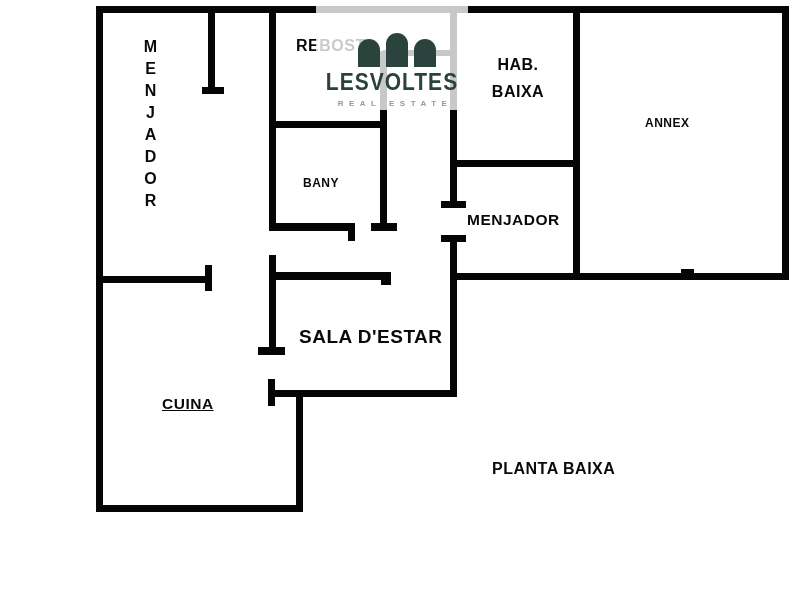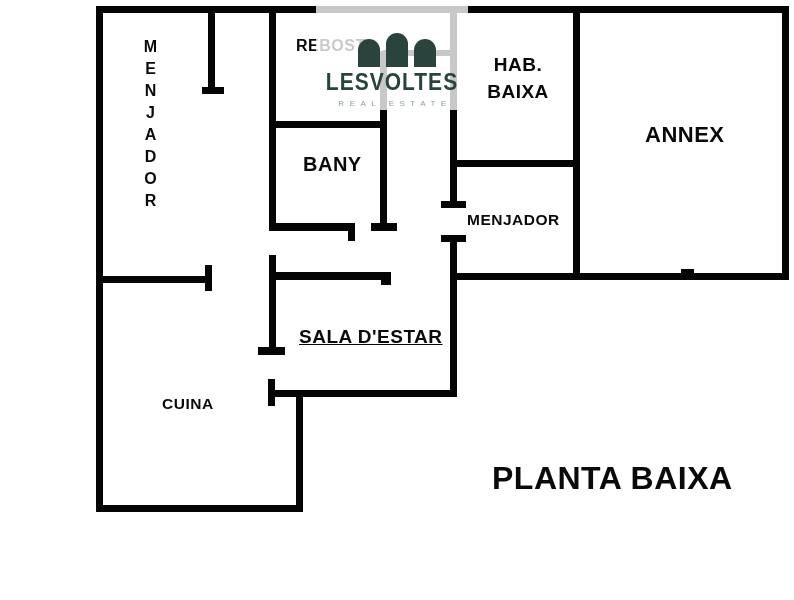--- a/index.html
+++ b/index.html
@@ -28,36 +28,36 @@
     display:flex;flex-direction:column;align-items:center;
     line-height:27px;text-align:center;
   }
   #watermark{
     position:absolute;left:329px;top:285px;z-index:5;
     font-size:26px;font-weight:bold;letter-spacing:-1px;
     color:var(--watermark);opacity:.95;
   }
   #plan-title{
     position:absolute;left:492px;top:460px;z-index:3;
-    font-size:32px;font-weight:bold;letter-spacing:.5px;color:var(--label);
+    font-size:16px;font-weight:bold;letter-spacing:.5px;color:var(--label);
   }
   #logo-box{
     position:absolute;left:316px;top:0;width:152px;height:110px;
     background:rgba(255,255,255,0.78);z-index:6;
   }
   #logo{position:absolute;left:316px;top:14px;width:152px;height:110px;z-index:7;}
   .arch{position:absolute;background:var(--brand);border-radius:11px 11px 0 0;}
   #logo-brand{
     position:absolute;left:0;top:56px;width:152px;text-align:center;
     font-size:21px;font-weight:600;letter-spacing:1px;color:var(--brand);
     transform:scaleY(1.12);
   }
   #logo-tagline{
     position:absolute;left:6px;top:85px;width:146px;text-align:center;
-    font-size:8px;font-weight:normal;letter-spacing:5.5px;color:var(--tagline);
+    font-size:8px;font-weight:bold;letter-spacing:5.5px;color:var(--tagline);
   }
 </style>
 </head>
 <body>
 
 <div id="plan">
 
   <div class="wall" style="left:96px;top:6px;width:693px;height:7px;"></div>
   <div class="wall" style="left:96px;top:6px;width:7px;height:506px;"></div>
   <div class="wall" style="left:782px;top:6px;width:7px;height:274px;"></div>
@@ -88,29 +88,29 @@
 
   <div class="wall" style="left:450px;top:13px;width:7px;height:188px;"></div>
   <div class="wall" style="left:441px;top:201px;width:25px;height:7px;"></div>
   <div class="wall" style="left:441px;top:235px;width:25px;height:7px;"></div>
   <div class="wall" style="left:450px;top:160px;width:127px;height:7px;"></div>
   <div class="wall" style="left:573px;top:9px;width:7px;height:271px;"></div>
   <div class="wall" style="left:681px;top:269px;width:13px;height:5px;"></div>
 
   <div class="room-label vertical-label" style="left:141px;top:38px;font-size:16px;">MENJADOR</div>
   <div class="room-label" style="left:296px;top:37px;font-size:16px;">REBOST</div>
-  <div class="room-label" style="left:303px;top:153px;font-size:20px;">BANY</div>
-  <div class="room-label hab-doble" style="left:455px;top:51px;width:126px;font-size:19px;">
+  <div class="room-label" style="left:303px;top:176px;font-size:12px;">BANY</div>
+  <div class="room-label hab-doble" style="left:455px;top:51px;width:126px;font-size:16px;">
     <span>HAB.</span>
     <span>BAIXA</span>
   </div>
-  <div class="room-label" style="left:645px;top:122px;font-size:22px;">ANNEX</div>
+  <div class="room-label" style="left:645px;top:116px;font-size:12px;">ANNEX</div>
   <div class="room-label" style="left:467px;top:211px;font-size:15.5px;">MENJADOR</div>
-  <div class="room-label" style="left:299px;top:326px;font-size:19px;text-decoration:underline;">SALA D'ESTAR</div>
-  <div class="room-label" style="left:162px;top:395px;font-size:15.5px;">CUINA</div>
+  <div class="room-label" style="left:299px;top:326px;font-size:19px;">SALA D'ESTAR</div>
+  <div class="room-label" style="left:162px;top:395px;font-size:15.5px;text-decoration:underline;">CUINA</div>
 
   <div id="plan-title">PLANTA BAIXA</div>
 
 
   <div id="logo-box"></div>
   <div id="logo">
     <span class="arch" style="left:42px;top:25px;width:22px;height:28px;"></span>
     <span class="arch" style="left:70px;top:19px;width:22px;height:34px;"></span>
     <span class="arch" style="left:98px;top:25px;width:22px;height:28px;"></span>
     <div id="logo-brand">LESVOLTES</div>

